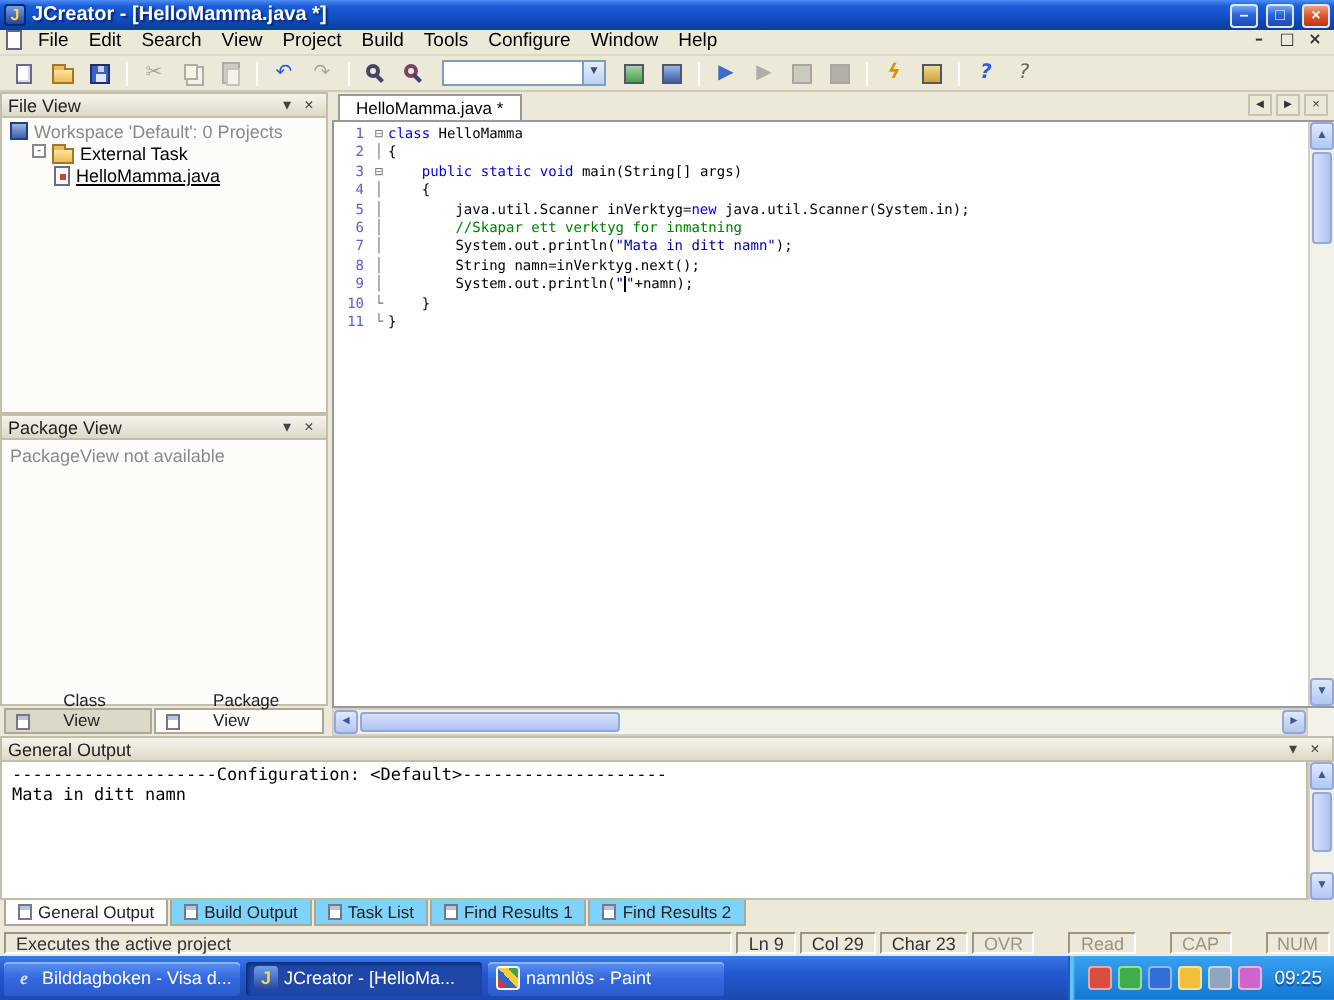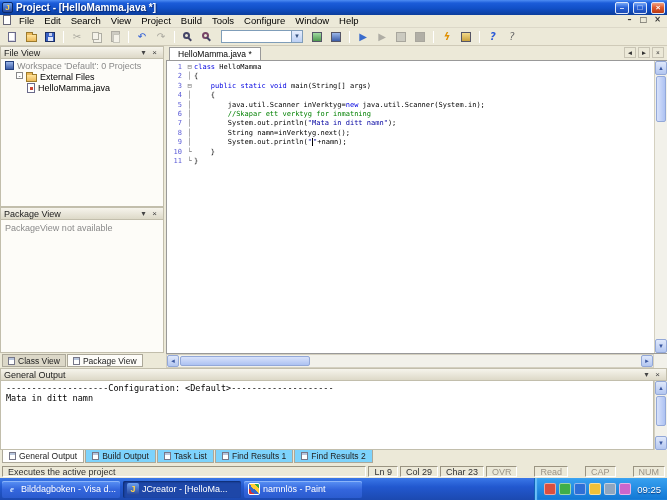--- a/index.html
+++ b/index.html
@@ -53,21 +53,21 @@
 .left{flex:0 0 166px;display:flex;flex-direction:column;min-height:0;border-right:2px solid #ece9d8}
 .phead{flex:0 0 13px;display:flex;align-items:center;background:linear-gradient(#f6f4ec,#ddd9c8);border:1px solid #c2beac;font-size:9px;padding:0 3px;color:#222}
 .phead .sp{flex:1}
 .phbtn{width:11px;text-align:center;font-size:8px;color:#444;line-height:11px}
 .tree{flex:0 0 148px;background:#fdfcf8;border:1px solid #c2beac;border-top:none;overflow:hidden;padding-top:2px}
 .tree-row{display:flex;align-items:flex-start;height:11px;font-size:9px;white-space:nowrap;gap:3px}
 .tree-row.gray{color:#8a8a8a}
 .expander{width:7px;height:7px;border:1px solid #888;background:#fff;color:#333;font:6px/6px "DejaVu Sans Mono",monospace;text-align:center;flex:0 0 7px}
 .pkg{flex:1 1 auto;background:#fdfcf8;border:1px solid #c2beac;border-top:none;font-size:9px;color:#8a8a8a;padding:3px 4px}
 .ltabs{flex:0 0 15px;display:flex;align-items:flex-start;background:#ece9d8;padding:1px 2px 0;gap:1px}
-.ltab{display:flex;align-items:center;gap:3px;font-size:8.5px;padding:1px 5px;border:1px solid #aca899;background:#dcd8c8;height:13px;color:#222}
+.ltab{display:flex;align-items:flex-end;gap:17px;font-size:8.5px;padding:1px 5px;border:1px solid #aca899;background:#dcd8c8;height:13px;color:#222}
 .ltab.active{background:#fdfcf8}
 .tabicon{width:7px;height:8px;background:#fff;border:1px solid #778;box-shadow:inset 0 2px 0 #b8c6dd}
 
 
 .editor{flex:1;display:flex;flex-direction:column;min-width:0;min-height:0}
 .tabrow{flex:0 0 14px;display:flex;align-items:flex-end;padding:1px 3px 0;background:#ece9d8}
 .etab{background:#fff;border:1px solid #999;border-bottom:none;font-size:8.5px;padding:1px 8px;height:13px;color:#000}
 .tabnav{margin-left:auto;display:flex;gap:2px;align-items:center;padding-bottom:2px}
 .navbtn{width:12px;height:11px;font-size:6.5px;line-height:10px;text-align:center;color:#333;background:#ece9d8;border:1px solid #c8c4b4}
 .editwrap{flex:1;display:flex;min-height:0;border:1px solid #999;border-right:none;background:#fff}
@@ -118,21 +118,21 @@
 .trayicon{width:12px;height:12px;border-radius:2px;border:1px solid rgba(255,255,255,.5)}
 .clock{color:#fff;font-size:9.5px;margin-left:3px;text-shadow:0 1px 1px #0a3a80}
 </style>
 </head>
 <body>
 
 <div id="screen">
 
   <div class="titlebar">
     <div class="appicon">J</div>
-    <div class="title-text">Project - [HelloMamma.java *]</div>
+    <div class="title-text">JCreator - [HelloMamma.java *]</div>
     <div class="winbtn">–</div>
     <div class="winbtn">□</div>
     <div class="winbtn close">×</div>
   </div>
 
   <div class="menubar">
     <span class="mdi-doc"></span>
     <span id="menu-items" style="display:flex">
         <span class="menu-item">File</span>
         <span class="menu-item">Edit</span>
@@ -235,23 +235,23 @@
         <span class="phbtn">×</span>
       </div>
       <div class="tree" id="tree">
           <div class="tree-row gray" style="padding-left: 4px;">
             <span class="ic ic-ws"></span>
             <span>Workspace 'Default': 0 Projects</span>
           </div>
           <div class="tree-row" style="padding-left: 15px;">
             <span class="expander">-</span>
             <span class="ic ic-folder"></span>
-            <span>External Files</span>
+            <span>External Task</span>
           </div>
-          <div class="tree-row" style="padding-left: 26px;">
+          <div class="tree-row" style="padding-left: 26px; text-decoration: underline;">
             <span class="ic ic-java"></span>
             <span>HelloMamma.java</span>
           </div>
         </div>
       <div class="phead">
         <span>Package View</span>
         <span class="sp"></span>
         <span class="phbtn">▾</span>
         <span class="phbtn">×</span>
       </div>

